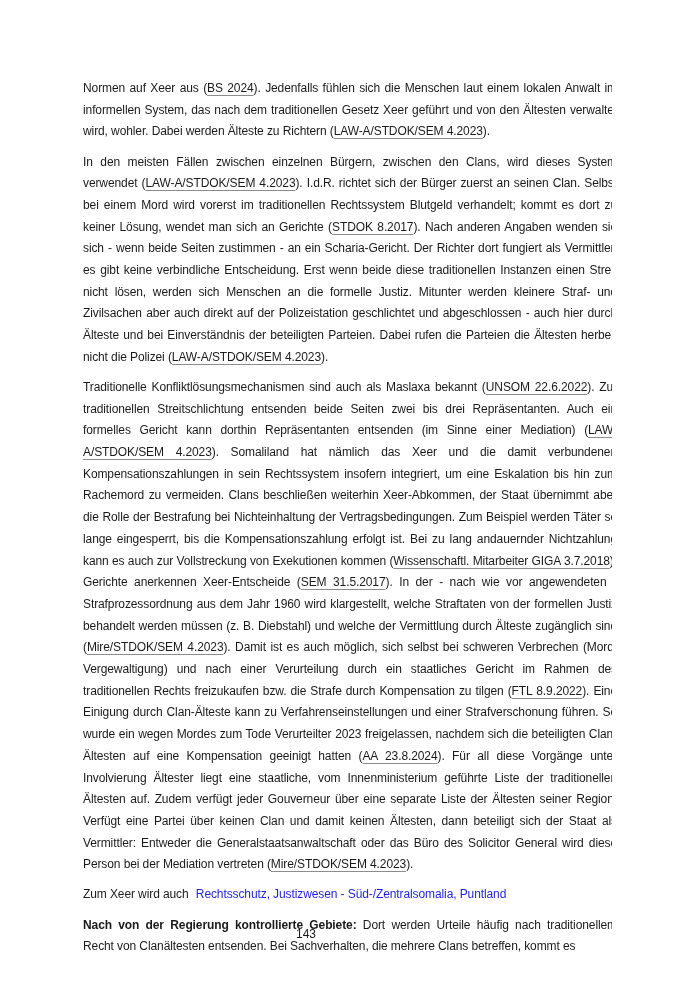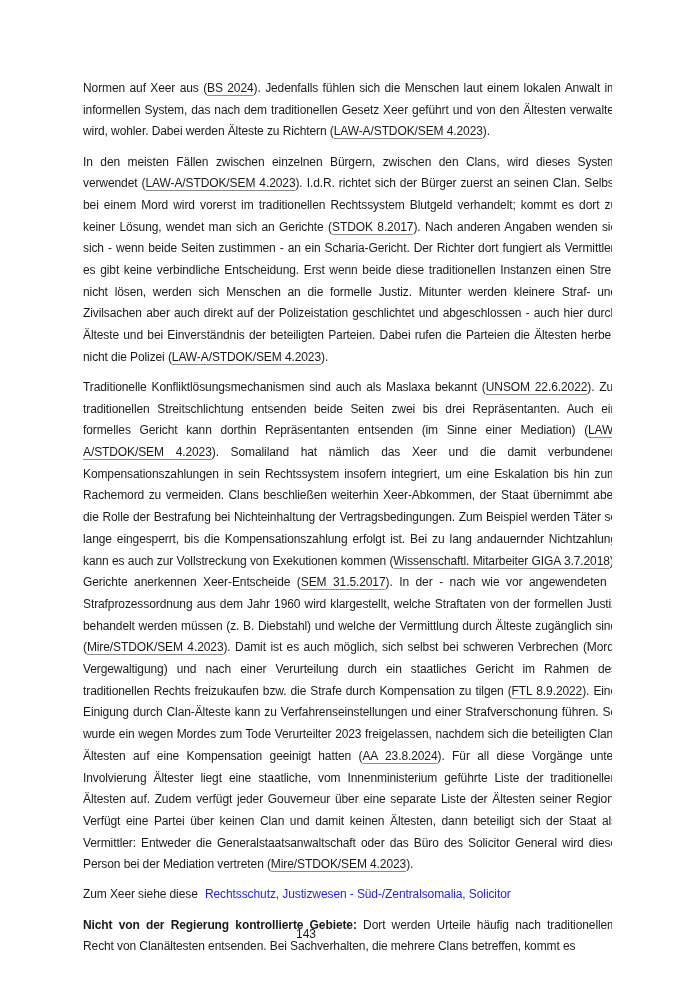--- a/index.html
+++ b/index.html
@@ -67,19 +67,19 @@
   }
 </style>
 </head>
 <body>
 
 <div class="page">
   <div class="content">
       <p><span class="run-text">Normen auf Xeer aus (</span><span class="run-citation">BS 2024</span><span class="run-text">). Jedenfalls fühlen sich die Menschen laut einem lokalen Anwalt im informellen System, das nach dem traditionellen Gesetz Xeer geführt und von den Ältesten verwaltet wird, wohler. Dabei werden Älteste zu Richtern (</span><span class="run-citation">LAW-A/STDOK/SEM 4.2023</span><span class="run-text">).</span></p>
       <p><span class="run-text">In den meisten Fällen zwischen einzelnen Bürgern, zwischen den Clans, wird dieses System verwendet (</span><span class="run-citation">LAW-A/STDOK/SEM 4.2023</span><span class="run-text">). I.d.R. richtet sich der Bürger zuerst an seinen Clan. Selbst bei einem Mord wird vorerst im traditionellen Rechtssystem Blutgeld verhandelt; kommt es dort zu keiner Lösung, wendet man sich an Gerichte (</span><span class="run-citation">STDOK 8.2017</span><span class="run-text">). Nach anderen Angaben wenden sie sich - wenn beide Seiten zustimmen - an ein Scharia-Gericht. Der Richter dort fungiert als Vermittler, es gibt keine verbindliche Entscheidung. Erst wenn beide diese traditionellen Instanzen einen Streit nicht lösen, werden sich Menschen an die formelle Justiz. Mitunter werden kleinere Straf- und Zivilsachen aber auch direkt auf der Polizeistation geschlichtet und abgeschlossen - auch hier durch Älteste und bei Einverständnis der beteiligten Parteien. Dabei rufen die Parteien die Ältesten herbei, nicht die Polizei (</span><span class="run-citation">LAW-A/STDOK/SEM 4.2023</span><span class="run-text">).</span></p>
       <p><span class="run-text">Traditionelle Konfliktlösungsmechanismen sind auch als Maslaxa bekannt (</span><span class="run-citation">UNSOM 22.6.2022</span><span class="run-text">). Zur traditionellen Streitschlichtung entsenden beide Seiten zwei bis drei Repräsentanten. Auch ein formelles Gericht kann dorthin Repräsentanten entsenden (im Sinne einer Mediation) (</span><span class="run-citation">LAW-A/STDOK/SEM 4.2023</span><span class="run-text">). Somaliland hat nämlich das Xeer und die damit verbundenen Kompensationszahlungen in sein Rechtssystem insofern integriert, um eine Eskalation bis hin zum Rachemord zu vermeiden. Clans beschließen weiterhin Xeer-Abkommen, der Staat übernimmt aber die Rolle der Bestrafung bei Nichteinhaltung der Vertragsbedingungen. Zum Beispiel werden Täter so lange eingesperrt, bis die Kompensationszahlung erfolgt ist. Bei zu lang andauernder Nichtzahlung kann es auch zur Vollstreckung von Exekutionen kommen (</span><span class="run-citation">Wissenschaftl. Mitarbeiter GIGA 3.7.2018</span><span class="run-text">). Gerichte anerkennen Xeer-Entscheide (</span><span class="run-citation">SEM 31.5.2017</span><span class="run-text">). In der - nach wie vor angewendeten - Strafprozessordnung aus dem Jahr 1960 wird klargestellt, welche Straftaten von der formellen Justiz behandelt werden müssen (z. B. Diebstahl) und welche der Vermittlung durch Älteste zugänglich sind (</span><span class="run-citation">Mire/STDOK/SEM 4.2023</span><span class="run-text">). Damit ist es auch möglich, sich selbst bei schweren Verbrechen (Mord, Vergewaltigung) und nach einer Verurteilung durch ein staatliches Gericht im Rahmen des traditionellen Rechts freizukaufen bzw. die Strafe durch Kompensation zu tilgen (</span><span class="run-citation">FTL 8.9.2022</span><span class="run-text">). Eine Einigung durch Clan-Älteste kann zu Verfahrenseinstellungen und einer Strafverschonung führen. So wurde ein wegen Mordes zum Tode Verurteilter 2023 freigelassen, nachdem sich die beteiligten Clan-Ältesten auf eine Kompensation geeinigt hatten (</span><span class="run-citation">AA 23.8.2024</span><span class="run-text">). Für all diese Vorgänge unter Involvierung Ältester liegt eine staatliche, vom Innenministerium geführte Liste der traditionellen Ältesten auf. Zudem verfügt jeder Gouverneur über eine separate Liste der Ältesten seiner Region. Verfügt eine Partei über keinen Clan und damit keinen Ältesten, dann beteiligt sich der Staat als Vermittler: Entweder die Generalstaatsanwaltschaft oder das Büro des Solicitor General wird diese Person bei der Mediation vertreten (</span><span class="run-citation">Mire/STDOK/SEM 4.2023</span><span class="run-text">).</span></p>
-      <p><span class="run-text">Zum Xeer siehe diese </span><span class="run-link">Rechtsschutz, Justizwesen - Süd-/Zentralsomalia, Solicitor</span></p>
-      <p><span class="run-bold">Nicht von der Regierung kontrollierte Gebiete:</span><span class="run-text"> Dort werden Urteile häufig nach traditionellem Recht von Clanältesten entsenden. Bei Sachverhalten, die mehrere Clans betreffen, kommt es</span></p>
+      <p><span class="run-text">Zum Xeer wird auch </span><span class="run-link">Rechtsschutz, Justizwesen - Süd-/Zentralsomalia, Puntland</span></p>
+      <p><span class="run-bold">Nach von der Regierung kontrollierte Gebiete:</span><span class="run-text"> Dort werden Urteile häufig nach traditionellem Recht von Clanältesten entsenden. Bei Sachverhalten, die mehrere Clans betreffen, kommt es</span></p>
     </div>
   <div class="footer">
     <span>143</span>
   </div>
 </div>
 
 </body></html>

